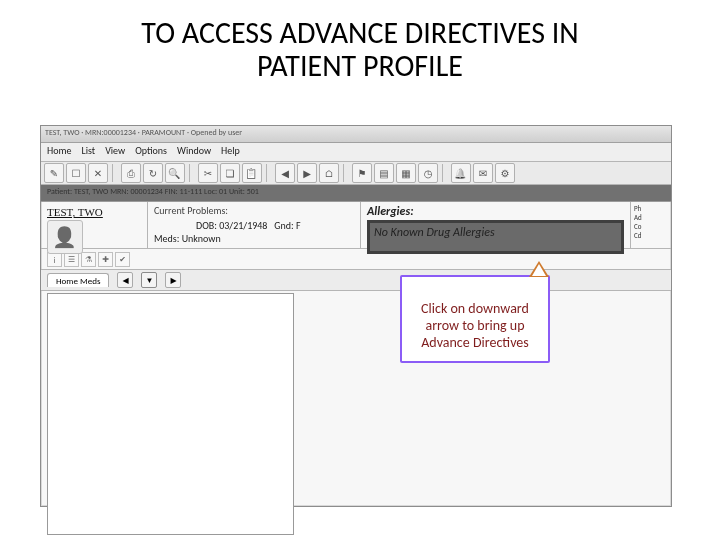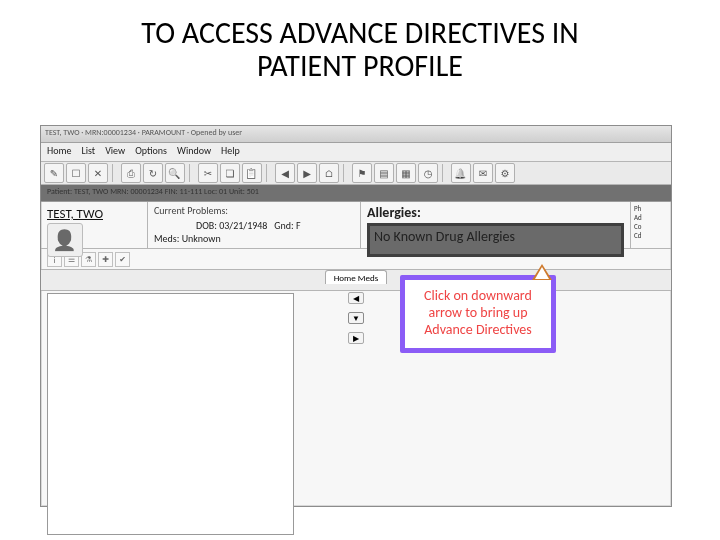--- a/index.html
+++ b/index.html
@@ -75,41 +75,41 @@
     display:flex;
     border-bottom:1px solid #b5b5b5;
     height:46px;
   }
   .namecell{
     width:94px;
     border-right:1px solid #b5b5b5;
     padding:4px 6px 2px 6px;
     position:relative;
   }
-  .patname{font-size:13px;color:#111;text-decoration:underline;}
+  .patname{font-size:11px;color:#111;text-decoration:underline;font-family:Liberation Serif, serif;}
   .avatar{
     width:34px;height:32px;
     background:#efefef;
     border:1px solid #bcbcbc;
     border-radius:3px;
     margin-top:2px;
     display:flex;align-items:center;justify-content:center;
     color:#888;font-size:20px;
   }
   .democell{
     flex:0 0 200px;
     border-right:1px solid #b5b5b5;
     padding:2px 6px;
     font-size:10px;color:#222;
   }
   .demorow{display:flex;justify-content:space-between;padding-left:42px;}
   .allergcell{
     flex:1;
     padding:2px 6px;
-    font-size:14px;color:#222;
+    font-size:12px;color:#222;font-style:italic;
   }
   .allerglabel{font-weight:bold;}
   .rightcell{
     width:34px;
     border-left:1px solid #b5b5b5;
     font-size:7px;color:#333;
     padding:2px 3px;
   }
   .iconrowx{
     display:flex;gap:2px;padding:2px 6px;
@@ -118,21 +118,20 @@
   }
   .mini{width:13px;height:13px;border:1px solid #c0c0c0;background:#f8f8f8;font-size:8px;display:flex;align-items:center;justify-content:center;color:#666;}
   .tabbar{
     display:flex;align-items:center;
     background:#ececec;
     border-bottom:1px solid #b5b5b5;
     height:20px;
     padding:0 6px;
     gap:8px;
     font-size:9px;
-    flex-direction:column;
   }
   .tab{
     background:#fff;border:1px solid #aaa;border-bottom:none;
     padding:1px 8px;border-radius:3px 3px 0 0;
   }
   .chev{
     width:14px;height:14px;border:1px solid #aaa;background:#f4f4f4;
     border-radius:2px;display:flex;align-items:center;justify-content:center;
     font-size:8px;cursor:pointer;
   }
@@ -142,27 +141,27 @@
   .leftpane{
     width:245px;
     border:1px solid #999;
     margin:2px 6px 6px 6px;
     background:#fff;
   }
   .callout{
     position:absolute;
     left:400px;top:275px;
     width:130px;
-    padding:8px 8px 10px 8px;
+    padding:24px 8px 10px 8px;
     background:#fff;
-    border:5px solid #8b5cf6;
+    border:2px solid #8b5cf6;
     border-radius:2px;
     text-align:center;
     font-size:14px;line-height:1.2;
-    color:#ef4444;
+    color:#7f1d1d;
   }
   .callout-pointer{
     position:absolute;
     right:-1px;top:-16px;
     width:0;height:0;
     border-left:10px solid transparent;
     border-right:10px solid transparent;
     border-bottom:16px solid #cf7b2e;
   }
   .callout-pointer:after{

